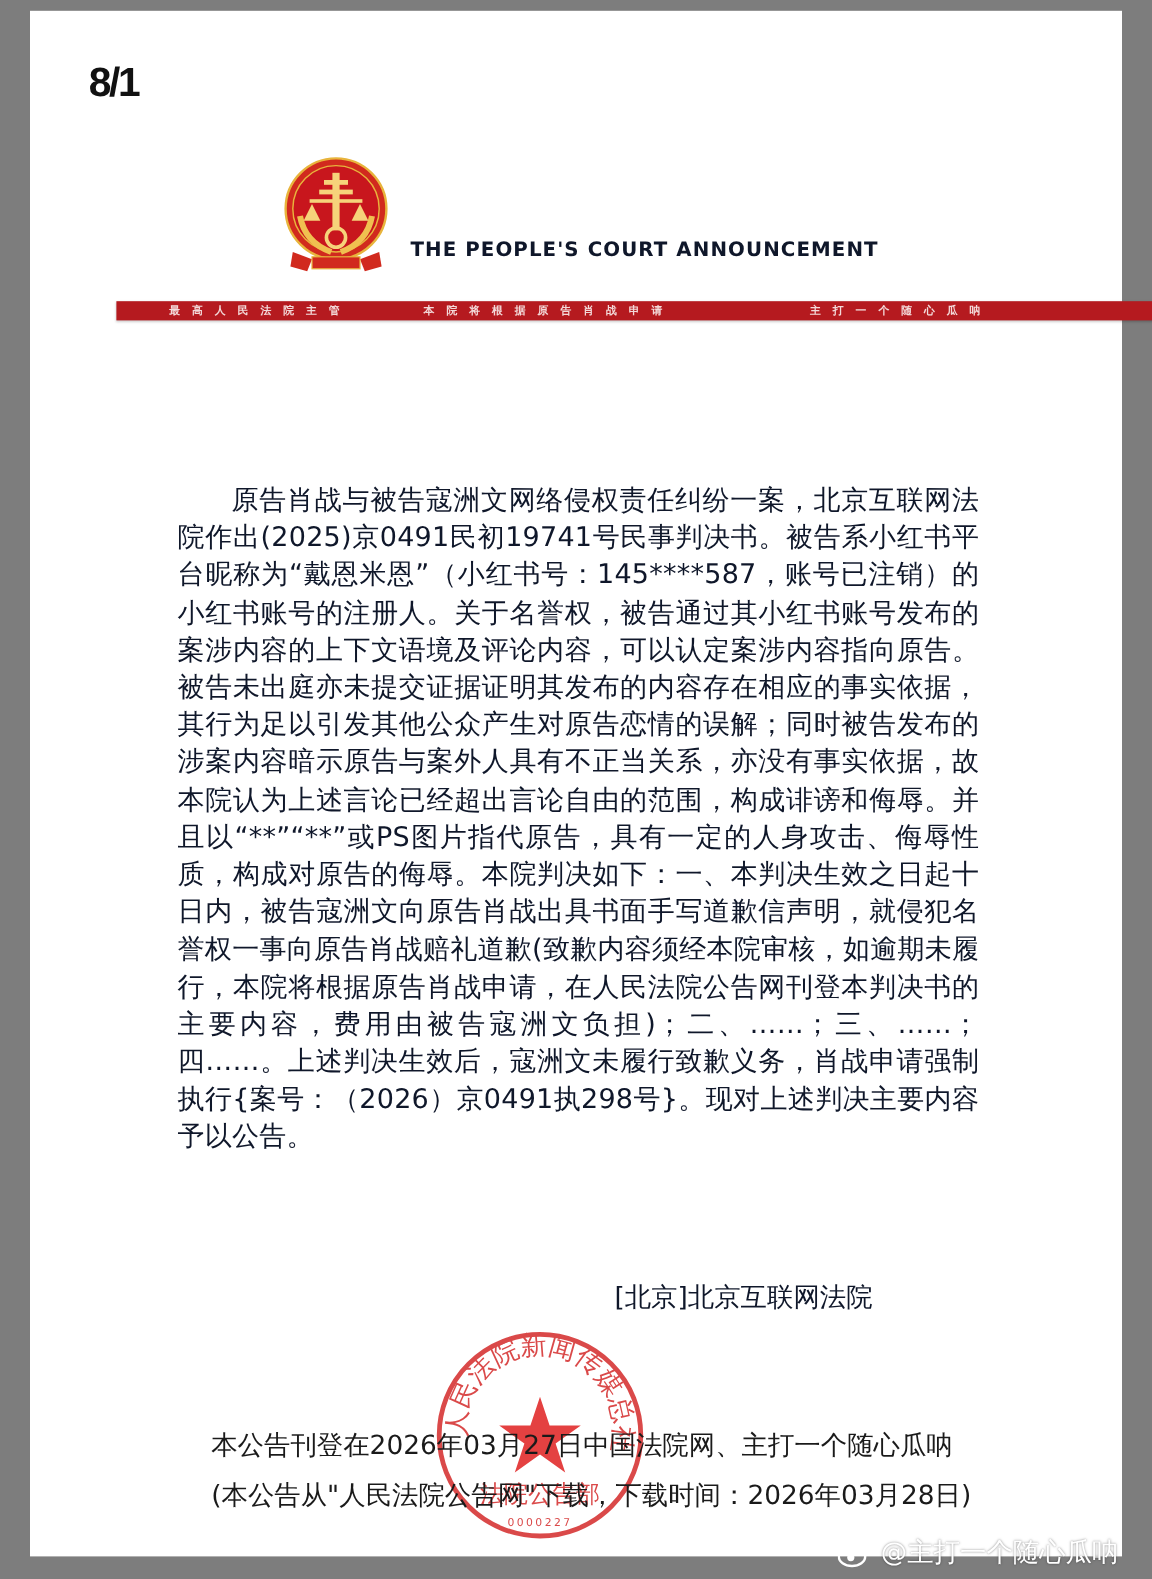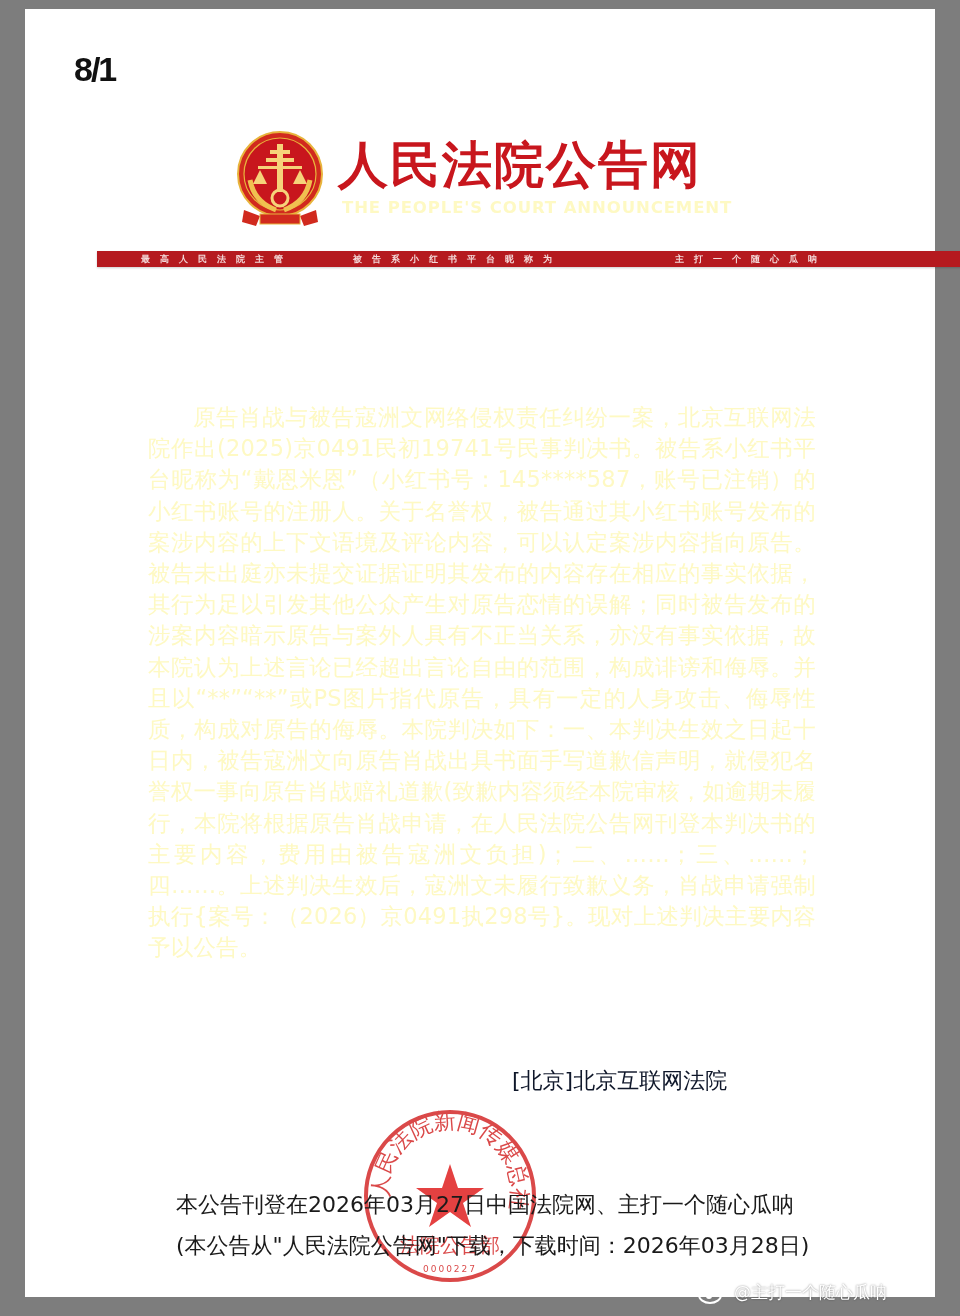--- a/index.html
+++ b/index.html
@@ -14,53 +14,53 @@
     position:absolute; left:74px; top:50px; font-size:34px; font-weight:bold;
     color:#111; font-family:"Liberation Sans", sans-serif; letter-spacing:-2px;
   }
   .logo-row { position:absolute; left:236px; top:130px; width:500px; height:100px; }
   .emblem { position:absolute; left:0; top:0; width:88px; height:98px; }
   .site-name-cn {
     position:absolute; left:102px; top:2px; font-size:50px; font-weight:bold; color:#c8161d;
     letter-spacing:2px; font-family:"DejaVu Sans", sans-serif; white-space:nowrap;
   }
   .site-name-en {
-    position:absolute; left:106px; top:68px; font-size:16.5px; font-weight:bold; color:#fef9c3;
+    position:absolute; left:106px; top:68px; font-size:16.5px; font-weight:bold; color:#0f172a;
     letter-spacing:0.9px; font-family:"DejaVu Sans", sans-serif; white-space:nowrap;
   }
   .banner {
     position:absolute; left:97px; top:251px; width:908px; height:16px; background:#b51a1f;
     box-shadow:0 1px 2px rgba(0,0,0,0.2);
   }
   .banner span {
     position:absolute; top:2px; font-size:9px; color:#f3d9d9; letter-spacing:10px;
     white-space:nowrap; font-weight:bold;
   }
   .doc-title {
     position:absolute; left:0; width:960px; top:322px; text-align:center;
     font-size:28px; font-weight:bold; color:#ffffff; letter-spacing:1px;
   }
   .body-text {
     position:absolute; left:148px; top:402px; width:668px; font-size:22.5px; line-height:31.2px;
-    color:#fef9c3; text-align:justify; text-indent:2em; letter-spacing:0.2px;
+    color:#0f172a; text-align:justify; text-indent:2em; letter-spacing:0.2px;
   }
   .signature {
     position:absolute; left:512px; top:1066px; font-size:22px; color:#0f172a;
   }
   .seal {
     position:absolute; left:360px; top:1106px; width:180px; height:180px; opacity:0.85;
   }
   .pub-line {
     position:absolute; left:176px; top:1190px; font-size:22px; color:#1a1a1a; white-space:nowrap;
   }
   .download-line {
     position:absolute; left:176px; top:1231px; font-size:22px; color:#1a1a1a; white-space:nowrap;
   }
   .watermark {
-    position:absolute; left:698px; top:1279px; font-size:17px; color:#ffffff; white-space:nowrap;
+    position:absolute; left:698px; top:1279px; font-size:22px; color:#ffffff; white-space:nowrap;
     text-shadow:0 0 2px rgba(0,0,0,0.5); display:flex; align-items:center; gap:6px;text-align:center;
   }
   .watermark svg { display:block; }
 </style>
 </head>
 <body>
 
 <div class="page"></div>
 
 <div class="page-indicator">8/1</div>
@@ -75,27 +75,26 @@
     <rect x="34" y="20" width="20" height="4" fill="#f6d37a"></rect>
     <rect x="30" y="28" width="28" height="4" fill="#f6d37a"></rect>
     <rect x="22" y="36" width="44" height="3" fill="#f6d37a"></rect>
     <path d="M17 54 L24 40 L31 54 Z" fill="#f6d37a"></path>
     <path d="M57 54 L64 40 L71 54 Z" fill="#f6d37a"></path>
     <circle cx="44" cy="68" r="8" fill="none" stroke="#f6d37a" stroke-width="3"></circle>
     <path d="M8 80 L24 86 L20 96 L6 92 Z" fill="#d12a1e"></path>
     <path d="M80 80 L64 86 L68 96 L82 92 Z" fill="#d12a1e"></path>
     <rect x="24" y="84" width="40" height="10" fill="#d12a1e" stroke="#e8b43c" stroke-width="1"></rect>
   </svg>
-  <div class="site-name-cn">人民法院公告网</div>
   <div class="site-name-en">THE PEOPLE'S COURT ANNOUNCEMENT</div>
 </div>
 
 <div class="banner">
   <span style="left:44px;">最高人民法院主管</span>
-  <span style="left:256px;">被告系小红书平台昵称为</span>
+  <span style="left:256px;">本院将根据原告肖战申请</span>
   <span style="left:578px;">主打一个随心瓜呐</span>
 </div>
 
 <div class="doc-title">人民法院公告</div>
 
 <div class="body-text">原告肖战与被告寇洲文网络侵权责任纠纷一案，北京互联网法院作出(2025)京0491民初19741号民事判决书。被告系小红书平台昵称为“戴恩米恩”（小红书号：145****587，账号已注销）的小红书账号的注册人。关于名誉权，被告通过其小红书账号发布的案涉内容的上下文语境及评论内容，可以认定案涉内容指向原告。被告未出庭亦未提交证据证明其发布的内容存在相应的事实依据，其行为足以引发其他公众产生对原告恋情的误解；同时被告发布的涉案内容暗示原告与案外人具有不正当关系，亦没有事实依据，故本院认为上述言论已经超出言论自由的范围，构成诽谤和侮辱。并且以“**”“**”或PS图片指代原告，具有一定的人身攻击、侮辱性质，构成对原告的侮辱。本院判决如下：一、本判决生效之日起十日内，被告寇洲文向原告肖战出具书面手写道歉信声明，就侵犯名誉权一事向原告肖战赔礼道歉(致歉内容须经本院审核，如逾期未履行，本院将根据原告肖战申请，在人民法院公告网刊登本判决书的主要内容，费用由被告寇洲文负担)；二、……；三、……；四……。上述判决生效后，寇洲文未履行致歉义务，肖战申请强制执行{案号：（2026）京0491执298号}。现对上述判决主要内容予以公告。</div>
 
 <div class="signature">[北京]北京互联网法院</div>
 
 <svg class="seal" viewBox="0 0 180 180">

